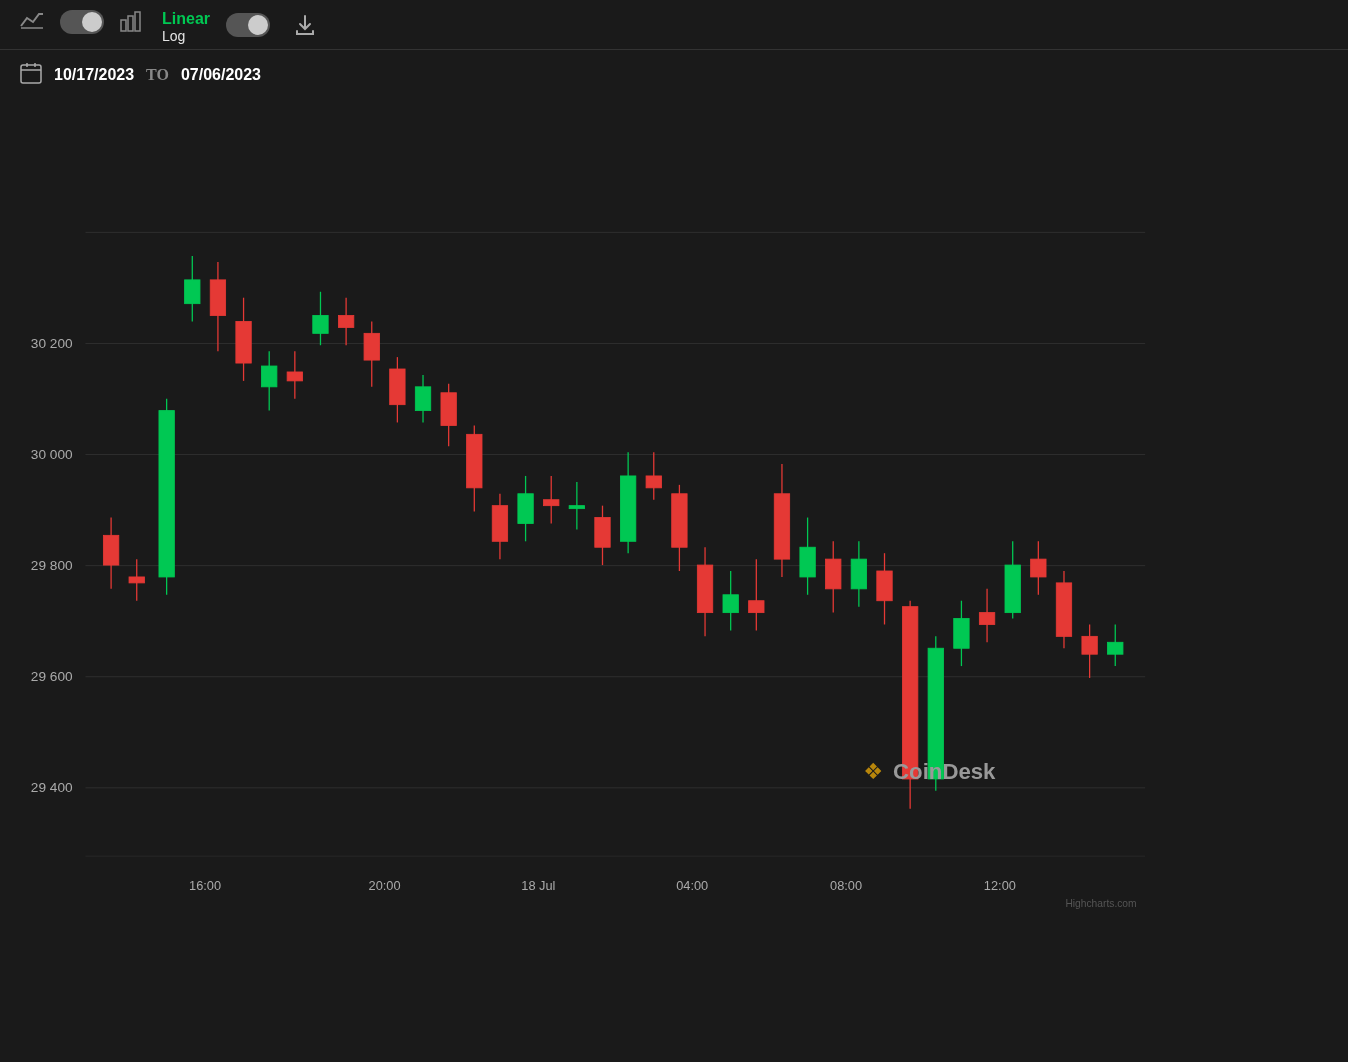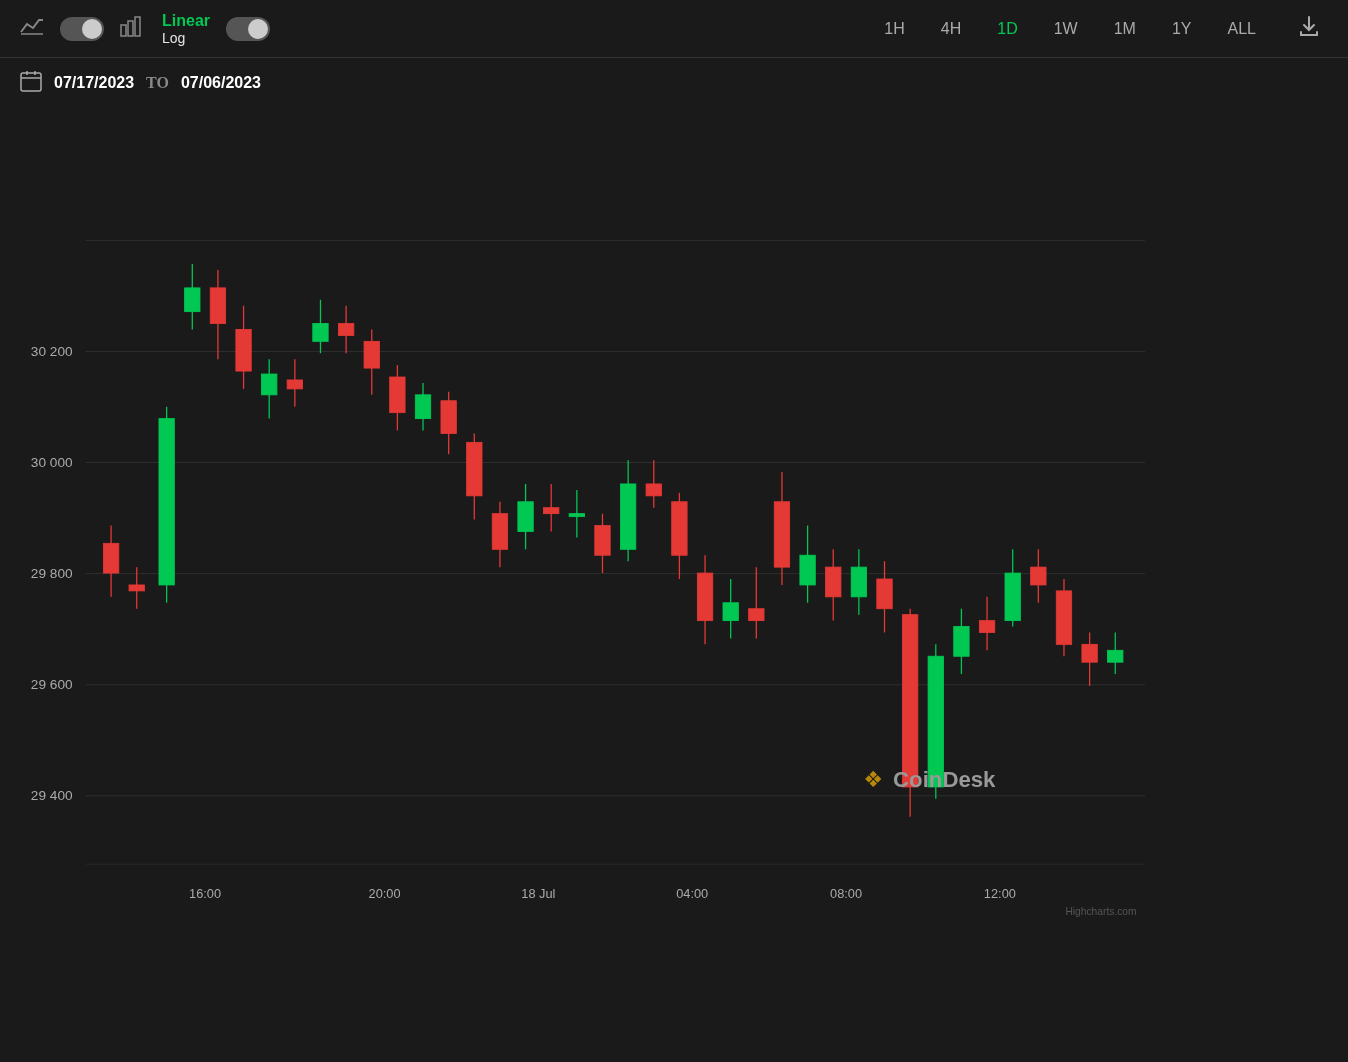--- a/index.html
+++ b/index.html
@@ -7,25 +7,24 @@
       background: #1a1a1a;
       color: #ccc;
       font-family: Arial, sans-serif;
       width: 1348px;
       height: 1062px;
       overflow: hidden;
     }
 
     .toolbar {
       display: flex;
-      align-items: center;
       padding: 10px 20px;
       gap: 16px;
       border-bottom: 1px solid #333;
-      height: 58px;
+      height: 50px;
     }
 
     .chart-type-icon {
       color: #888;
       font-size: 20px;
       cursor: pointer;
     }
 
     .toggle-switch {
       position: relative;
@@ -174,47 +173,38 @@
       <rect x="15" y="2" width="5" height="19" stroke="#888" stroke-width="1.5" fill="none"></rect>
     </svg>
   </span>
 
   <div class="linear-log-wrapper">
     <span class="linear-label">Linear</span>
     <span class="log-label">Log</span>
   </div>
   <div class="toggle-switch2"></div>
 
-  <div class="timeframe-buttons">
-    <button class="tf-btn">1H</button>
-    <button class="tf-btn">4H</button>
-    <button class="tf-btn active">1D</button>
-    <button class="tf-btn">1W</button>
-    <button class="tf-btn">1M</button>
-    <button class="tf-btn">1Y</button>
-    <button class="tf-btn">ALL</button>
-  </div>
 
   <span class="download-btn">
     <svg width="22" height="22" viewBox="0 0 22 22" fill="#aaa">
       <path d="M11 2 L11 14 M6 10 L11 15 L16 10 M3 17 L3 20 L19 20 L19 17" stroke="#aaa" stroke-width="2" fill="none" stroke-linecap="round"></path>
     </svg>
   </span>
 </div>
 
 <div class="date-bar">
   <span class="calendar-icon">
     <svg width="22" height="22" viewBox="0 0 22 22">
       <rect x="1" y="3" width="20" height="18" rx="2" stroke="#aaa" stroke-width="1.5" fill="none"></rect>
       <line x1="1" y1="8" x2="21" y2="8" stroke="#aaa" stroke-width="1.5"></line>
       <line x1="7" y1="1" x2="7" y2="5" stroke="#aaa" stroke-width="1.5"></line>
       <line x1="15" y1="1" x2="15" y2="5" stroke="#aaa" stroke-width="1.5"></line>
     </svg>
   </span>
-  <span class="date-text">07/17/2023</span>
+  <span class="date-text">10/17/2023</span>
   <span class="to-text">TO</span>
   <span class="date-text">07/06/2023</span>
 </div>
 
 <div class="chart-container">
   <svg class="chart-svg" viewBox="0 0 1348 880">
 
     <line x1="100" y1="80" x2="1340" y2="80" stroke="#333" stroke-width="1"></line>
     <line x1="100" y1="210" x2="1340" y2="210" stroke="#333" stroke-width="1"></line>
     <line x1="100" y1="340" x2="1340" y2="340" stroke="#333" stroke-width="1"></line>

